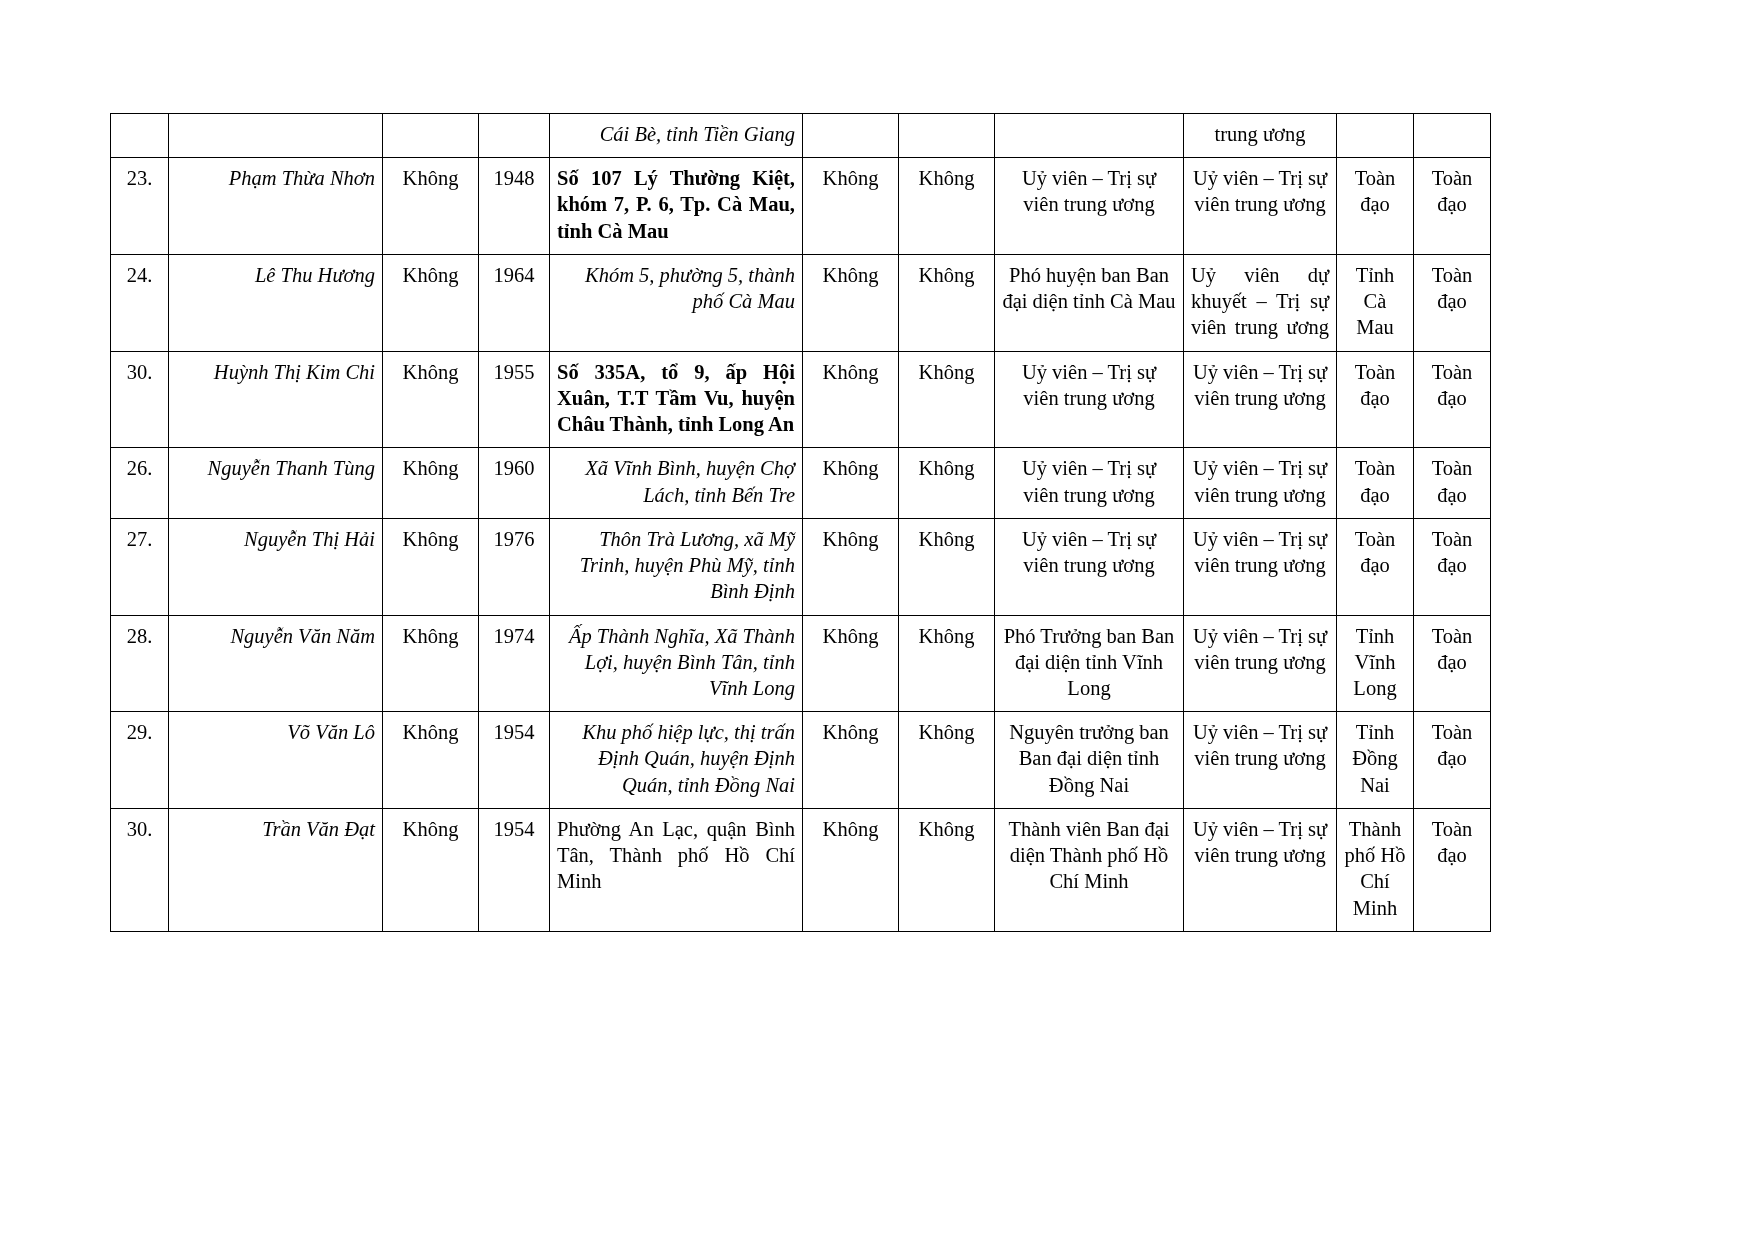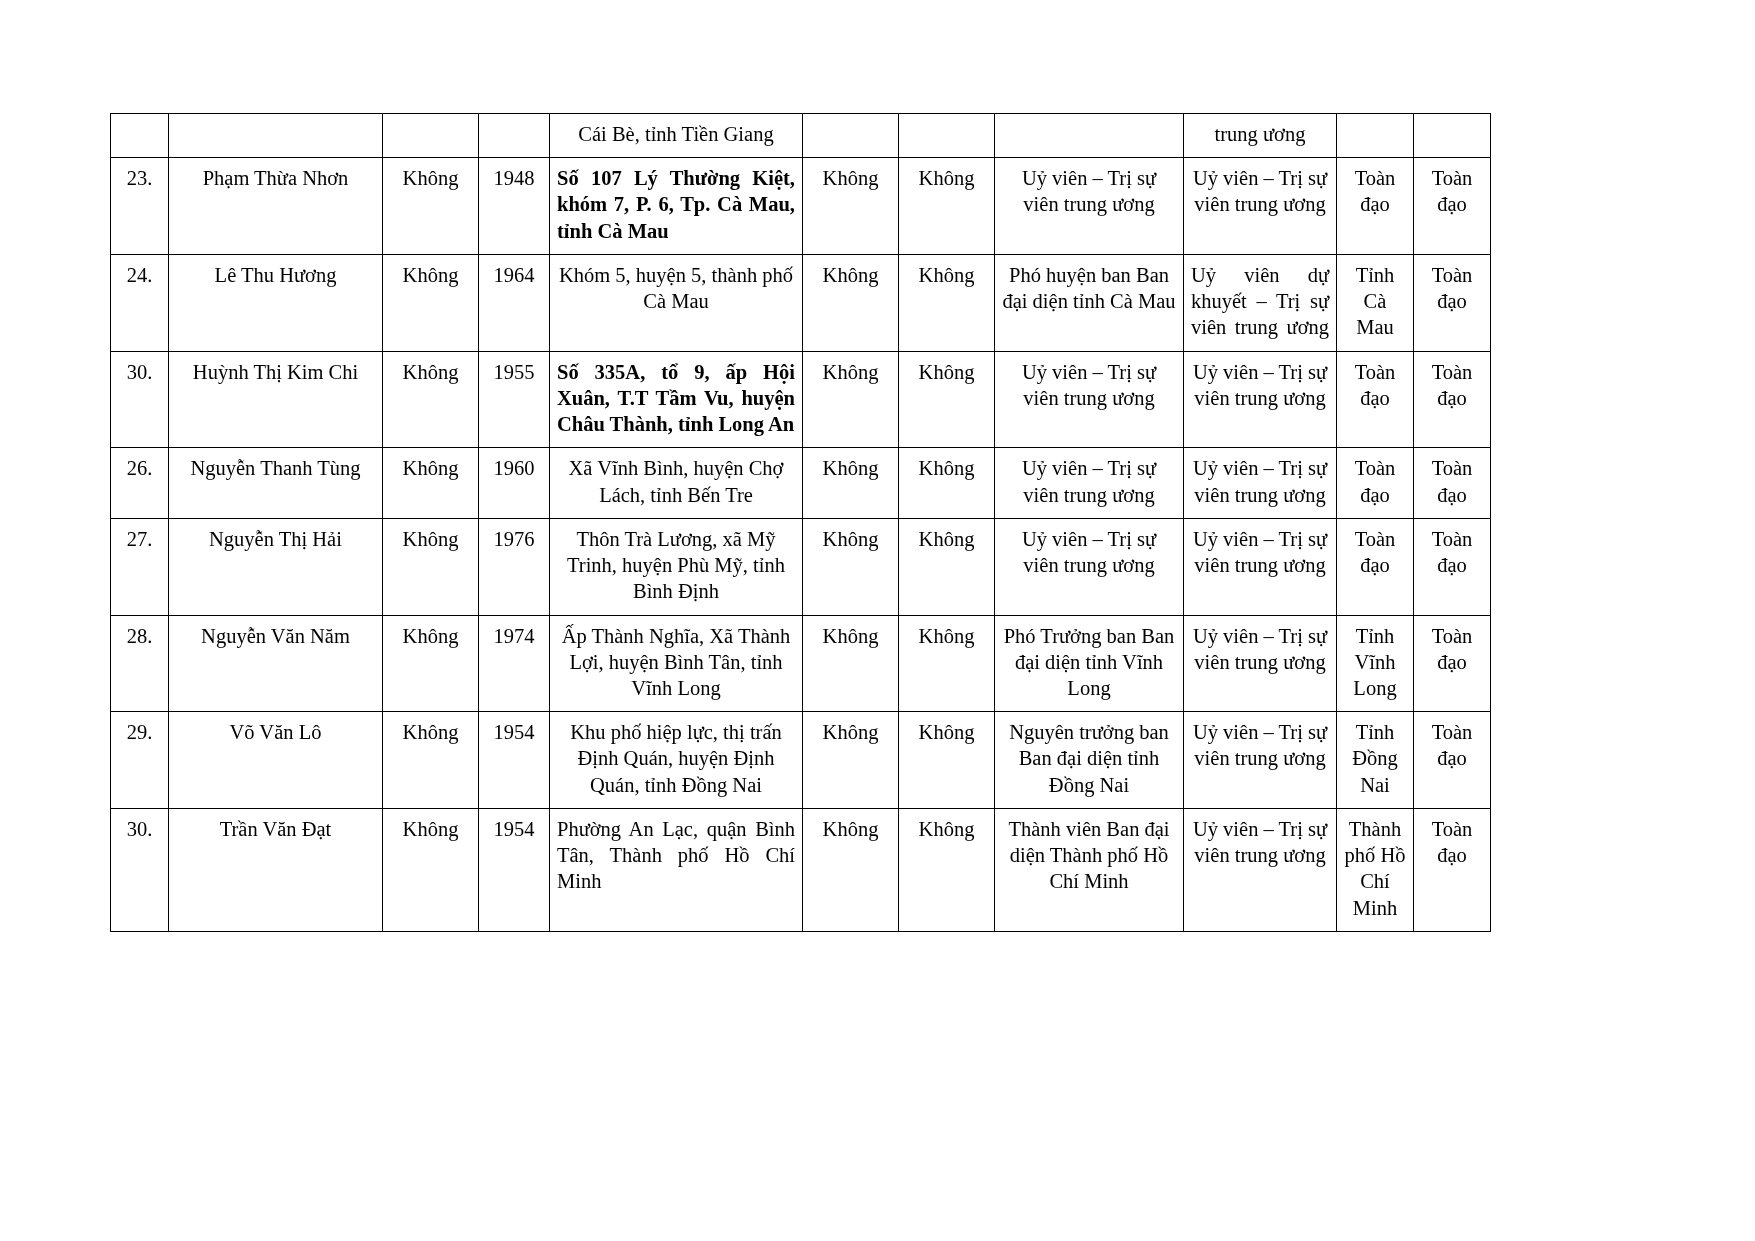--- a/index.html
+++ b/index.html
@@ -45,21 +45,21 @@
   col.c-year    { width: 71px; }
   col.c-addr    { width: 253px; }
   col.c-khong2  { width: 96px; }
   col.c-khong3  { width: 96px; }
   col.c-pos1    { width: 189px; }
   col.c-pos2    { width: 153px; }
   col.c-area1   { width: 77px; }
   col.c-area2   { width: 77px; }
 
   .ta-c { text-align: center; }
-  .ta-l { text-align: center; }
+  .ta-l { text-align: right; font-style: italic; }
   .ta-j { text-align: justify; font-weight: bold; }
   .ta-just { text-align: justify; text-align-last: justify; }
 
   .cell-top-partial {
     height: 26px;
     padding-top: 2px;
     padding-bottom: 2px;
   }
   .r-partial td {
     padding-top: 3px;
@@ -113,21 +113,21 @@
           <td class="ta-c">Uỷ viên – Trị sự viên trung ương</td>
           <td class="ta-c">Toàn đạo</td>
           <td class="ta-c">Toàn đạo</td>
         </tr>
 
         <tr>
           <td class="ta-c">24.</td>
           <td class="ta-l">Lê Thu Hương</td>
           <td class="ta-c">Không</td>
           <td class="ta-c">1964</td>
-          <td class="ta-l">Khóm 5, huyện 5, thành phố Cà Mau</td>
+          <td class="ta-l">Khóm 5, phường 5, thành phố Cà Mau</td>
           <td class="ta-c">Không</td>
           <td class="ta-c">Không</td>
           <td class="ta-c">Phó huyện ban Ban đại diện tỉnh Cà Mau</td>
           <td class="ta-just">Uỷ viên dự khuyết – Trị sự viên trung ương</td>
           <td class="ta-c">Tỉnh Cà Mau</td>
           <td class="ta-c">Toàn đạo</td>
         </tr>
 
         <tr>
           <td class="ta-c">30.</td>

